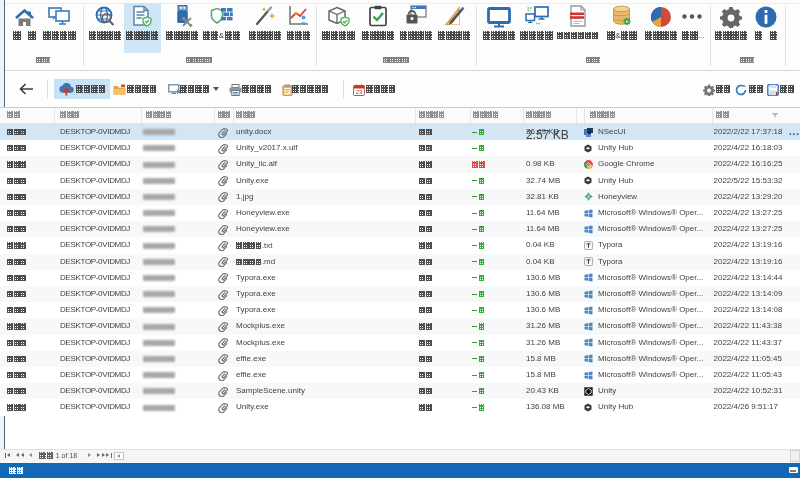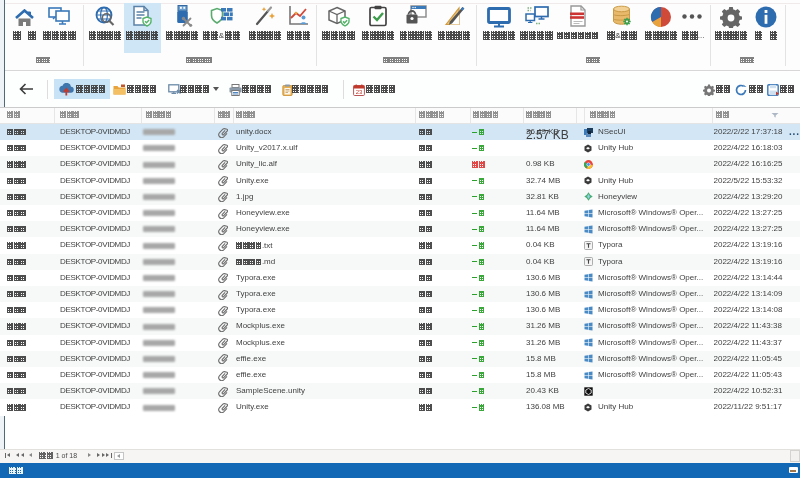--- a/index.html
+++ b/index.html
@@ -559,20 +559,21 @@
       <i class="z6"></i>
     </div>
 <div class="cell" style="left:526px;top:156.4px;width:50px;height:16.2px;line-height:16.2px;font-size:8px;color:#3f3f3f">0.98 KB</div>
 <div style="position:absolute;left:584px;top:160.0px;line-height:0"><svg width="9" height="9" viewBox="0 0 9 9">
         <circle cx="4.5" cy="4.5" r="4.4" fill="#e8453c"></circle>
         <path d="M4.5 4.5 L0.6 2 A4.4 4.4 0 0 0 2.9 8.6 Z" fill="#36a852"></path>
         <path d="M4.5 4.5 L2.9 8.6 A4.4 4.4 0 0 0 8.8 5 Z" fill="#fcbd2d"></path>
         <circle cx="4.5" cy="4.5" r="1.9" fill="#fff"></circle>
         <circle cx="4.5" cy="4.5" r="1.4" fill="#4a8af4"></circle>
       </svg></div>
+<div class="cell" style="left:598px;top:156.4px;width:113px;height:16.2px;line-height:16.2px;font-size:8px;color:#3f3f3f">Google Chrome</div>
 <div class="cell" style="left:713.5px;top:156.4px;width:86px;height:16.2px;line-height:16.2px;font-size:8px;color:#3f3f3f">2022/4/22 16:16:25</div>
 <div class="abs" style="left:0;top:172.6px;width:800px;height:16.2px;background:#fff"></div>
 <div class="hzr" style="left:7px;top:177.2px;height:7px;color:#3f3f3f">
       <i class="z6"></i>
       <i class="z6"></i>
       <i class="z6"></i>
     </div>
 <div class="cell" style="left:60px;top:172.6px;width:80px;height:16.2px;line-height:16.2px;font-size:8px;letter-spacing:-0.33px;color:#3f3f3f">DESKTOP-0VIDMDJ</div>
 <div class="abs" style="left:143px;top:177.7px;width:32px;height:6px;background:#a8a8a8;border-radius:1px;filter:blur(1.2px)"></div>
 <div style="position:absolute;left:218px;top:175.2px;line-height:0"><svg width="10" height="11" viewBox="0 0 10 11">
@@ -998,20 +999,21 @@
     </div>
 <div class="hzr" style="left:472px;top:387.8px;height:7px;color:#2aa12a">
       <span style="width:5.4px;height:1.1px;background:#2aa12a;margin-right:0.8px"></span>
       <i class="z6"></i>
     </div>
 <div class="cell" style="left:526px;top:383.2px;width:50px;height:16.2px;line-height:16.2px;font-size:8px;color:#3f3f3f">20.43 KB</div>
 <div style="position:absolute;left:584px;top:386.8px;line-height:0"><svg width="9" height="9" viewBox="0 0 9 9">
         <rect x="0.3" y="0.3" width="8.4" height="8.4" fill="#111"></rect>
         <path d="M4.5 1.5 L7.2 3 V6 L4.5 7.5 L1.8 6 V3 Z" fill="none" stroke="#fff" stroke-width="0.8"></path>
       </svg></div>
+<div class="cell" style="left:598px;top:383.2px;width:113px;height:16.2px;line-height:16.2px;font-size:8px;color:#3f3f3f">Unity</div>
 <div class="cell" style="left:713.5px;top:383.2px;width:86px;height:16.2px;line-height:16.2px;font-size:8px;color:#3f3f3f">2022/4/22 10:52:31</div>
 <div class="abs" style="left:0;top:399.4px;width:800px;height:16.2px;background:#fff"></div>
 <div class="hzr" style="left:7px;top:404.0px;height:7px;color:#3f3f3f">
       <i class="z6"></i>
       <i class="z6"></i>
       <i class="z6"></i>
     </div>
 <div class="cell" style="left:60px;top:399.4px;width:80px;height:16.2px;line-height:16.2px;font-size:8px;letter-spacing:-0.33px;color:#3f3f3f">DESKTOP-0VIDMDJ</div>
 <div class="abs" style="left:143px;top:404.5px;width:32px;height:6px;background:#a8a8a8;border-radius:1px;filter:blur(1.2px)"></div>
 <div style="position:absolute;left:218px;top:402.0px;line-height:0"><svg width="10" height="11" viewBox="0 0 10 11">
@@ -1026,21 +1028,21 @@
 <div class="hzr" style="left:472px;top:404.0px;height:7px;color:#2aa12a">
       <span style="width:5.4px;height:1.1px;background:#2aa12a;margin-right:0.8px"></span>
       <i class="z6"></i>
     </div>
 <div class="cell" style="left:526px;top:399.4px;width:50px;height:16.2px;line-height:16.2px;font-size:8px;color:#3f3f3f">136.08 MB</div>
 <div style="position:absolute;left:584px;top:403.0px;line-height:0"><svg width="8" height="9" viewBox="0 0 8 9">
         <path d="M4 0.5 L7.5 2.5 V6.5 L4 8.5 L0.5 6.5 V2.5 Z" fill="#3a3a3a"></path>
         <path d="M4 3 L6 4.2 L4 5.4 L2 4.2 Z" fill="#fff"></path>
       </svg></div>
 <div class="cell" style="left:598px;top:399.4px;width:113px;height:16.2px;line-height:16.2px;font-size:8px;color:#3f3f3f">Unity Hub</div>
-<div class="cell" style="left:713.5px;top:399.4px;width:86px;height:16.2px;line-height:16.2px;font-size:8px;color:#3f3f3f">2022/11/22 9:51:17</div>
+<div class="cell" style="left:713.5px;top:399.4px;width:86px;height:16.2px;line-height:16.2px;font-size:8px;color:#3f3f3f">2022/4/26 9:51:17</div>
 <div class="abs" style="left:0;top:449px;width:800px;height:14px;background:#f6f5f3;border-top:1px solid #e3e1de"></div>
 <div class="abs" style="left:5px;top:452.5px;width:1px;height:5px;background:#666"></div>
 <div class="abs" style="left:7px;top:452.5px;width:0;height:0;border-top:2.5px solid transparent;border-bottom:2.5px solid transparent;border-right:3.2px solid #666"></div>
 <div class="abs" style="left:16px;top:452.5px;width:0;height:0;border-top:2.5px solid transparent;border-bottom:2.5px solid transparent;border-right:3.2px solid #666"></div>
 <div class="abs" style="left:20.5px;top:452.5px;width:0;height:0;border-top:2.5px solid transparent;border-bottom:2.5px solid transparent;border-right:3.2px solid #666"></div>
 <div class="abs" style="left:29px;top:452.5px;width:0;height:0;border-top:2.5px solid transparent;border-bottom:2.5px solid transparent;border-right:3.2px solid #888"></div>
 <div class="hzr" style="left:39px;top:451.5px;height:8px;color:#555">
       <i class="z7"></i>
       <i class="z7"></i>
       <span style="font-size:7px;color:#4a4a4a;margin-left:2px;line-height:8px"> 1 of 18</span>

